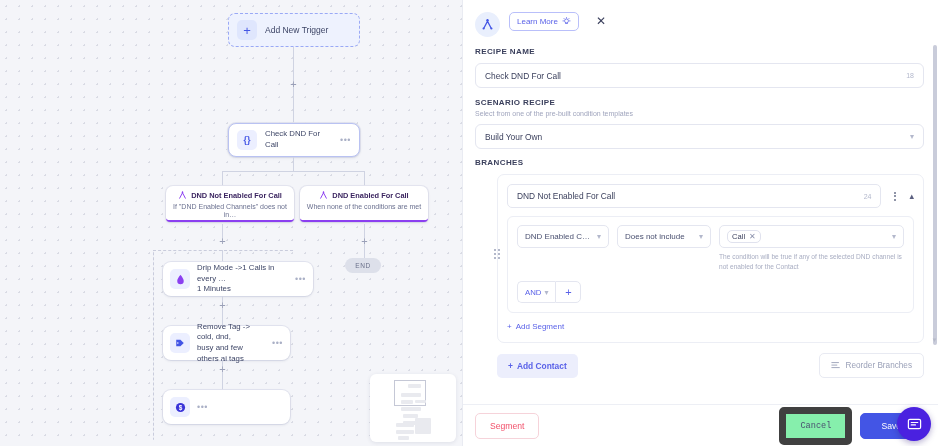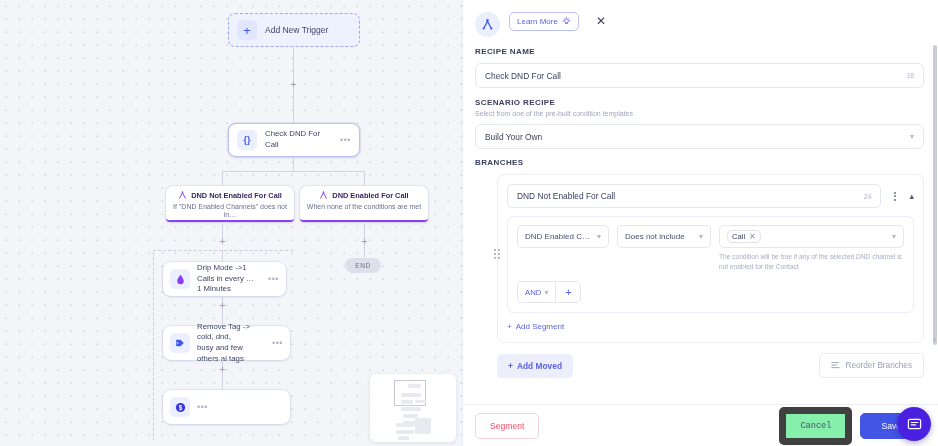--- a/index.html
+++ b/index.html
@@ -262,21 +262,21 @@
       </div>
       <div class="bc-sub">When none of the conditions are met</div>
     </div>
 
     <div class="vline" style="left:222px; top:224px; height:16px;"></div>
     <div class="plusmark" style="left:217px; top:236px;">+</div>
     <div class="dashtop" style="left:153px; top:250px; width:140px;"></div>
     <div class="dashbox" style="left:153px; top:250px; width:2px; height:190px;"></div>
     <div class="vline" style="left:222px; top:250px; height:14px;"></div>
 
-    <div class="node" style="left:163px; top:262px; width:123px; height:34px; padding:0 7px; gap:7px;">
+    <div class="node" style="left:163px; top:262px; width:150px; height:34px; padding:0 7px; gap:7px;">
       <span class="ico-sq">
         <svg width="9" height="11" viewBox="0 0 10 12">
             <path d="M5 .8 C5 .8 1.4 5 1.4 7.6 a3.6 3.6 0 0 0 7.2 0 C8.6 5 5 .8 5 .8z" fill="#8b3ff0"></path>
           </svg>
       </span>
       <span class="node-title">
         <span>Drip Mode -&gt;1 Calls in every …</span><br>
         <span>1 Minutes</span>
       </span>
       <span class="dots3">•••</span>
@@ -433,21 +433,21 @@
 
           <div class="addseg">
             <span>+</span>
             <span>Add Segment</span>
           </div>
         </div>
 
         <div class="branch-actions">
           <button class="addbranch">
             <span>+</span>
-            <span>Add Moved</span>
+            <span>Add Contact</span>
           </button>
           <button class="reorder">
             <svg width="10" height="9" viewBox="0 0 12 10">
               <path d="M1 1.5h8M1 4.5h6M1 7.5h9" stroke="#9ba1b8" stroke-width="1.1" stroke-linecap="round"></path>
             </svg>
             <span>Reorder Branches</span>
           </button>
         </div>
       </div>
     </div>

